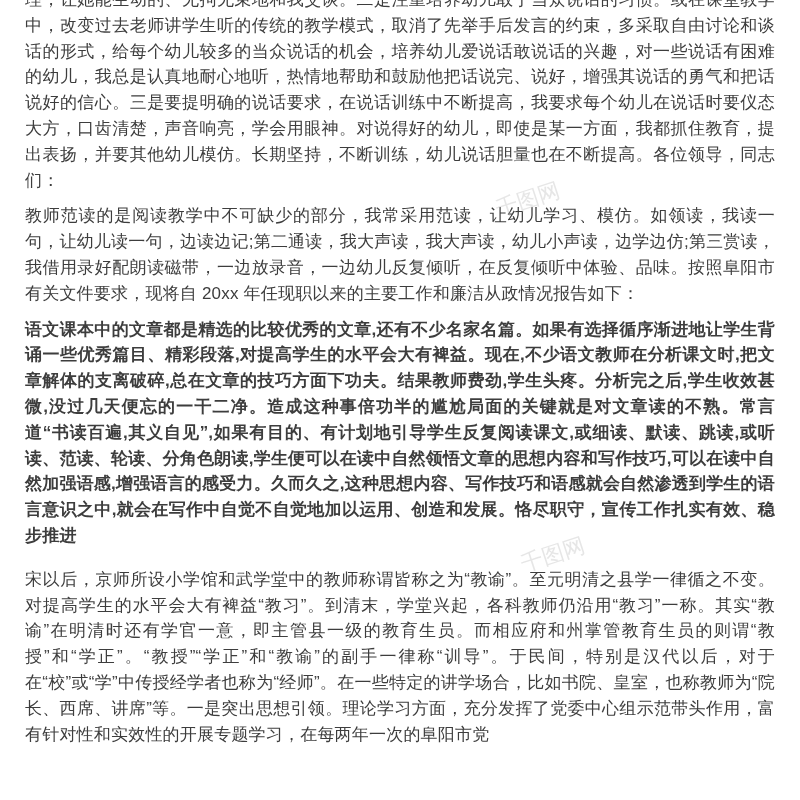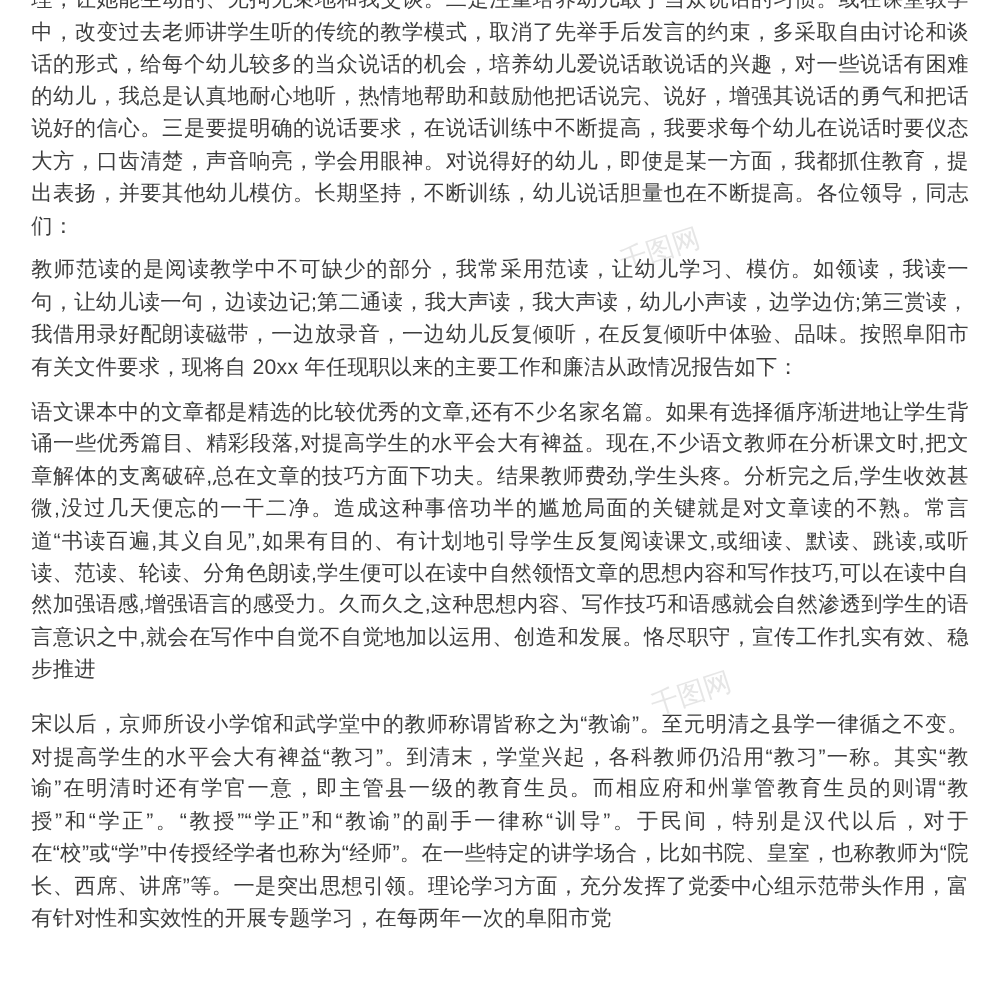--- a/index.html
+++ b/index.html
@@ -29,20 +29,21 @@
     line-height: 25.8px;
     text-align: justify;
     letter-spacing: 0.2px;
   }
   .doc-content p {
     margin: 0 0 10px 0;
     word-break: break-all;
   }
   .doc-content p.gap-large {
     margin-bottom: 18px;
+    font-weight: bold;
   }
   .watermark {
     position: absolute;
     color: rgba(190, 190, 190, 0.38);
     font-size: 22px;
     transform: rotate(-18deg);
     pointer-events: none;
     user-select: none;
     white-space: nowrap;
   }

